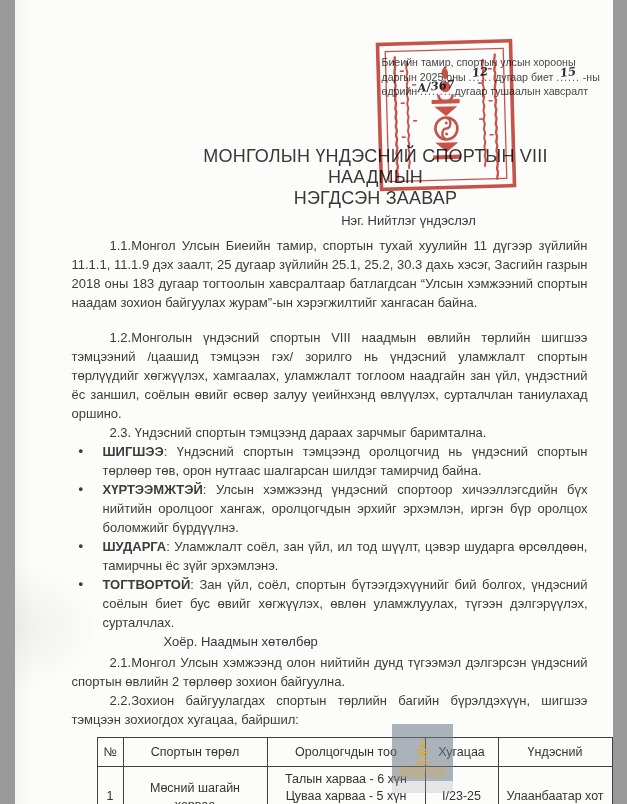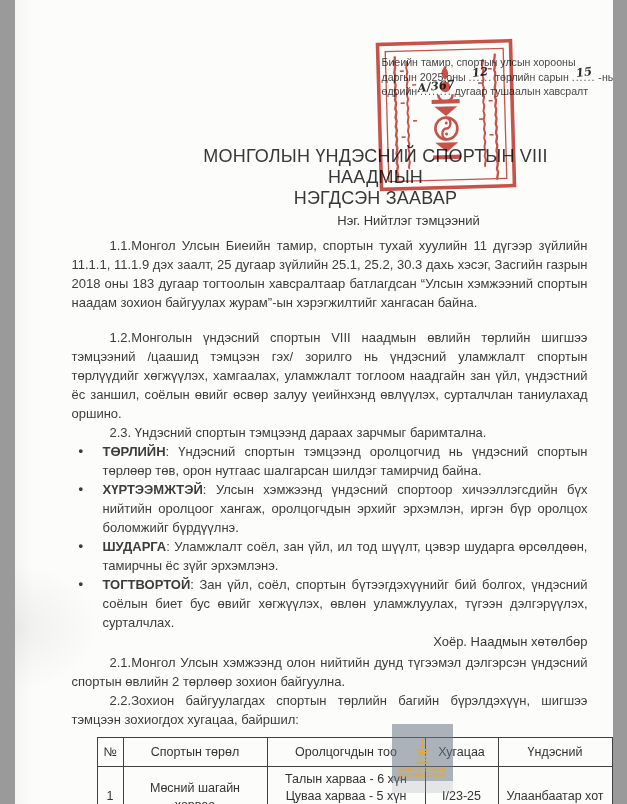--- a/index.html
+++ b/index.html
@@ -39,21 +39,21 @@
   .content{
     position:relative;z-index:2;
     padding:146px 54px 0 57px;box-sizing:border-box;width:627px;
     font-size:13px;line-height:19px;text-align:justify;
   }
   .title{
     text-align:center;padding-left:92px;font-size:18px;line-height:21px;
     letter-spacing:.2px;color:#38383a;
   }
   .h-sec1{ text-align:center;padding-left:158px;margin:2px 0 6px;color:#38383a;}
-  .h-sec2{ text-align:right;padding-left:92px;margin:0 0 2px;color:#38383a;}
+  .h-sec2{ text-align:left;padding-left:92px;margin:0 0 2px;color:#38383a;}
   p.body-par{margin:0 0 16px;text-indent:38px;}
   p.tight{margin:0;}
   ul.principles{list-style:none;margin:0;padding:0;}
   ul.principles li{position:relative;padding-left:31px;margin:0;}
   ul.principles li .bullet{position:absolute;left:7px;top:-1px;font-weight:bold;}
   .term{font-weight:bold;}
 
   
   table.sched{
     border-collapse:collapse;table-layout:fixed;
@@ -84,40 +84,40 @@
     background:rgba(150,158,172,0.25);
   }
 </style>
 </head>
 <body>
 
 <div class="page">
 
   <div class="corner-note">
     <div><span>Биеийн тамир, спортын улсын хорооны</span></div>
-    <div><span>даргын 2025 оны </span><span class="dotline"><span class="dots">......</span><span class="hw">12</span></span><span> төрлийн сарын </span><span class="dotline"><span class="dots">......</span><span class="hw">15</span></span><span> -ны</span></div>
+    <div><span>даргын 2025 оны </span><span class="dotline"><span class="dots">......</span><span class="hw">12</span></span><span> дугаар биет </span><span class="dotline"><span class="dots">......</span><span class="hw">15</span></span><span> -ны</span></div>
     <div><span>өдрийн </span><span class="dotline"><span class="dots">........</span><span class="hw">А/367</span></span><span> дугаар тушаалын хавсралт</span></div>
   </div>
 
   <div class="content">
     <div class="title">
       <div>МОНГОЛЫН ҮНДЭСНИЙ СПОРТЫН VIII НААДМЫН</div>
       <div>НЭГДСЭН ЗААВАР</div>
     </div>
 
-    <div class="h-sec1">Нэг. Нийтлэг тэмцээний</div>
+    <div class="h-sec1">Нэг. Нийтлэг үндэслэл</div>
 
     <p class="body-par">1.1.Монгол Улсын Биеийн тамир, спортын тухай хуулийн 11 дүгээр зүйлийн 11.1.1, 11.1.9  дэх заалт, 25 дугаар зүйлийн 25.1, 25.2, 30.3 дахь хэсэг,  Засгийн газрын 2018 оны 183 дугаар тогтоолын хавсралтаар батлагдсан “Улсын хэмжээний спортын наадам зохион байгуулах журам”-ын хэрэгжилтийг хангасан байна.</p>
     <p class="body-par tight">1.2.Монголын үндэсний спортын VIII наадмын өвлийн төрлийн шигшээ тэмцээний /цаашид тэмцээн гэх/ зорилго нь үндэсний уламжлалт спортын төрлүүдийг хөгжүүлэх, хамгаалах, уламжлалт тоглоом наадгайн зан үйл, үндэстний ёс заншил, соёлын өвийг өсвөр залуу үеийнхэнд өвлүүлэх, сурталчлан таниулахад оршино.</p>
     <p class="body-par tight">2.3. Үндэсний спортын тэмцээнд дараах зарчмыг баримтална.</p>
 
     <ul class="principles">
       <li>
         <span class="bullet">•</span>
-        <span class="term">ТӨРЛИЙН</span><span>:  </span><span>Үндэсний спортын тэмцээнд оролцогчид нь үндэсний спортын төрлөөр төв, орон нутгаас шалгарсан шилдэг тамирчид байна.</span>
+        <span class="term">ШИГШЭЭ</span><span>:  </span><span>Үндэсний спортын тэмцээнд оролцогчид нь үндэсний спортын төрлөөр төв, орон нутгаас шалгарсан шилдэг тамирчид байна.</span>
       </li>
       <li>
         <span class="bullet">•</span>
         <span class="term">ХҮРТЭЭМЖТЭЙ</span><span>: </span><span>Улсын хэмжээнд үндэсний спортоор хичээллэгсдийн бүх нийтийн оролцоог хангаж, оролцогчдын эрхийг эрхэмлэн, иргэн бүр оролцох боломжийг бүрдүүлнэ.</span>
       </li>
       <li>
         <span class="bullet">•</span>
         <span class="term">ШУДАРГА</span><span>: </span><span>Уламжлалт соёл, зан үйл, ил тод шүүлт, цэвэр шударга өрсөлдөөн, тамирчны ёс зүйг эрхэмлэнэ.</span>
       </li>
       <li>

